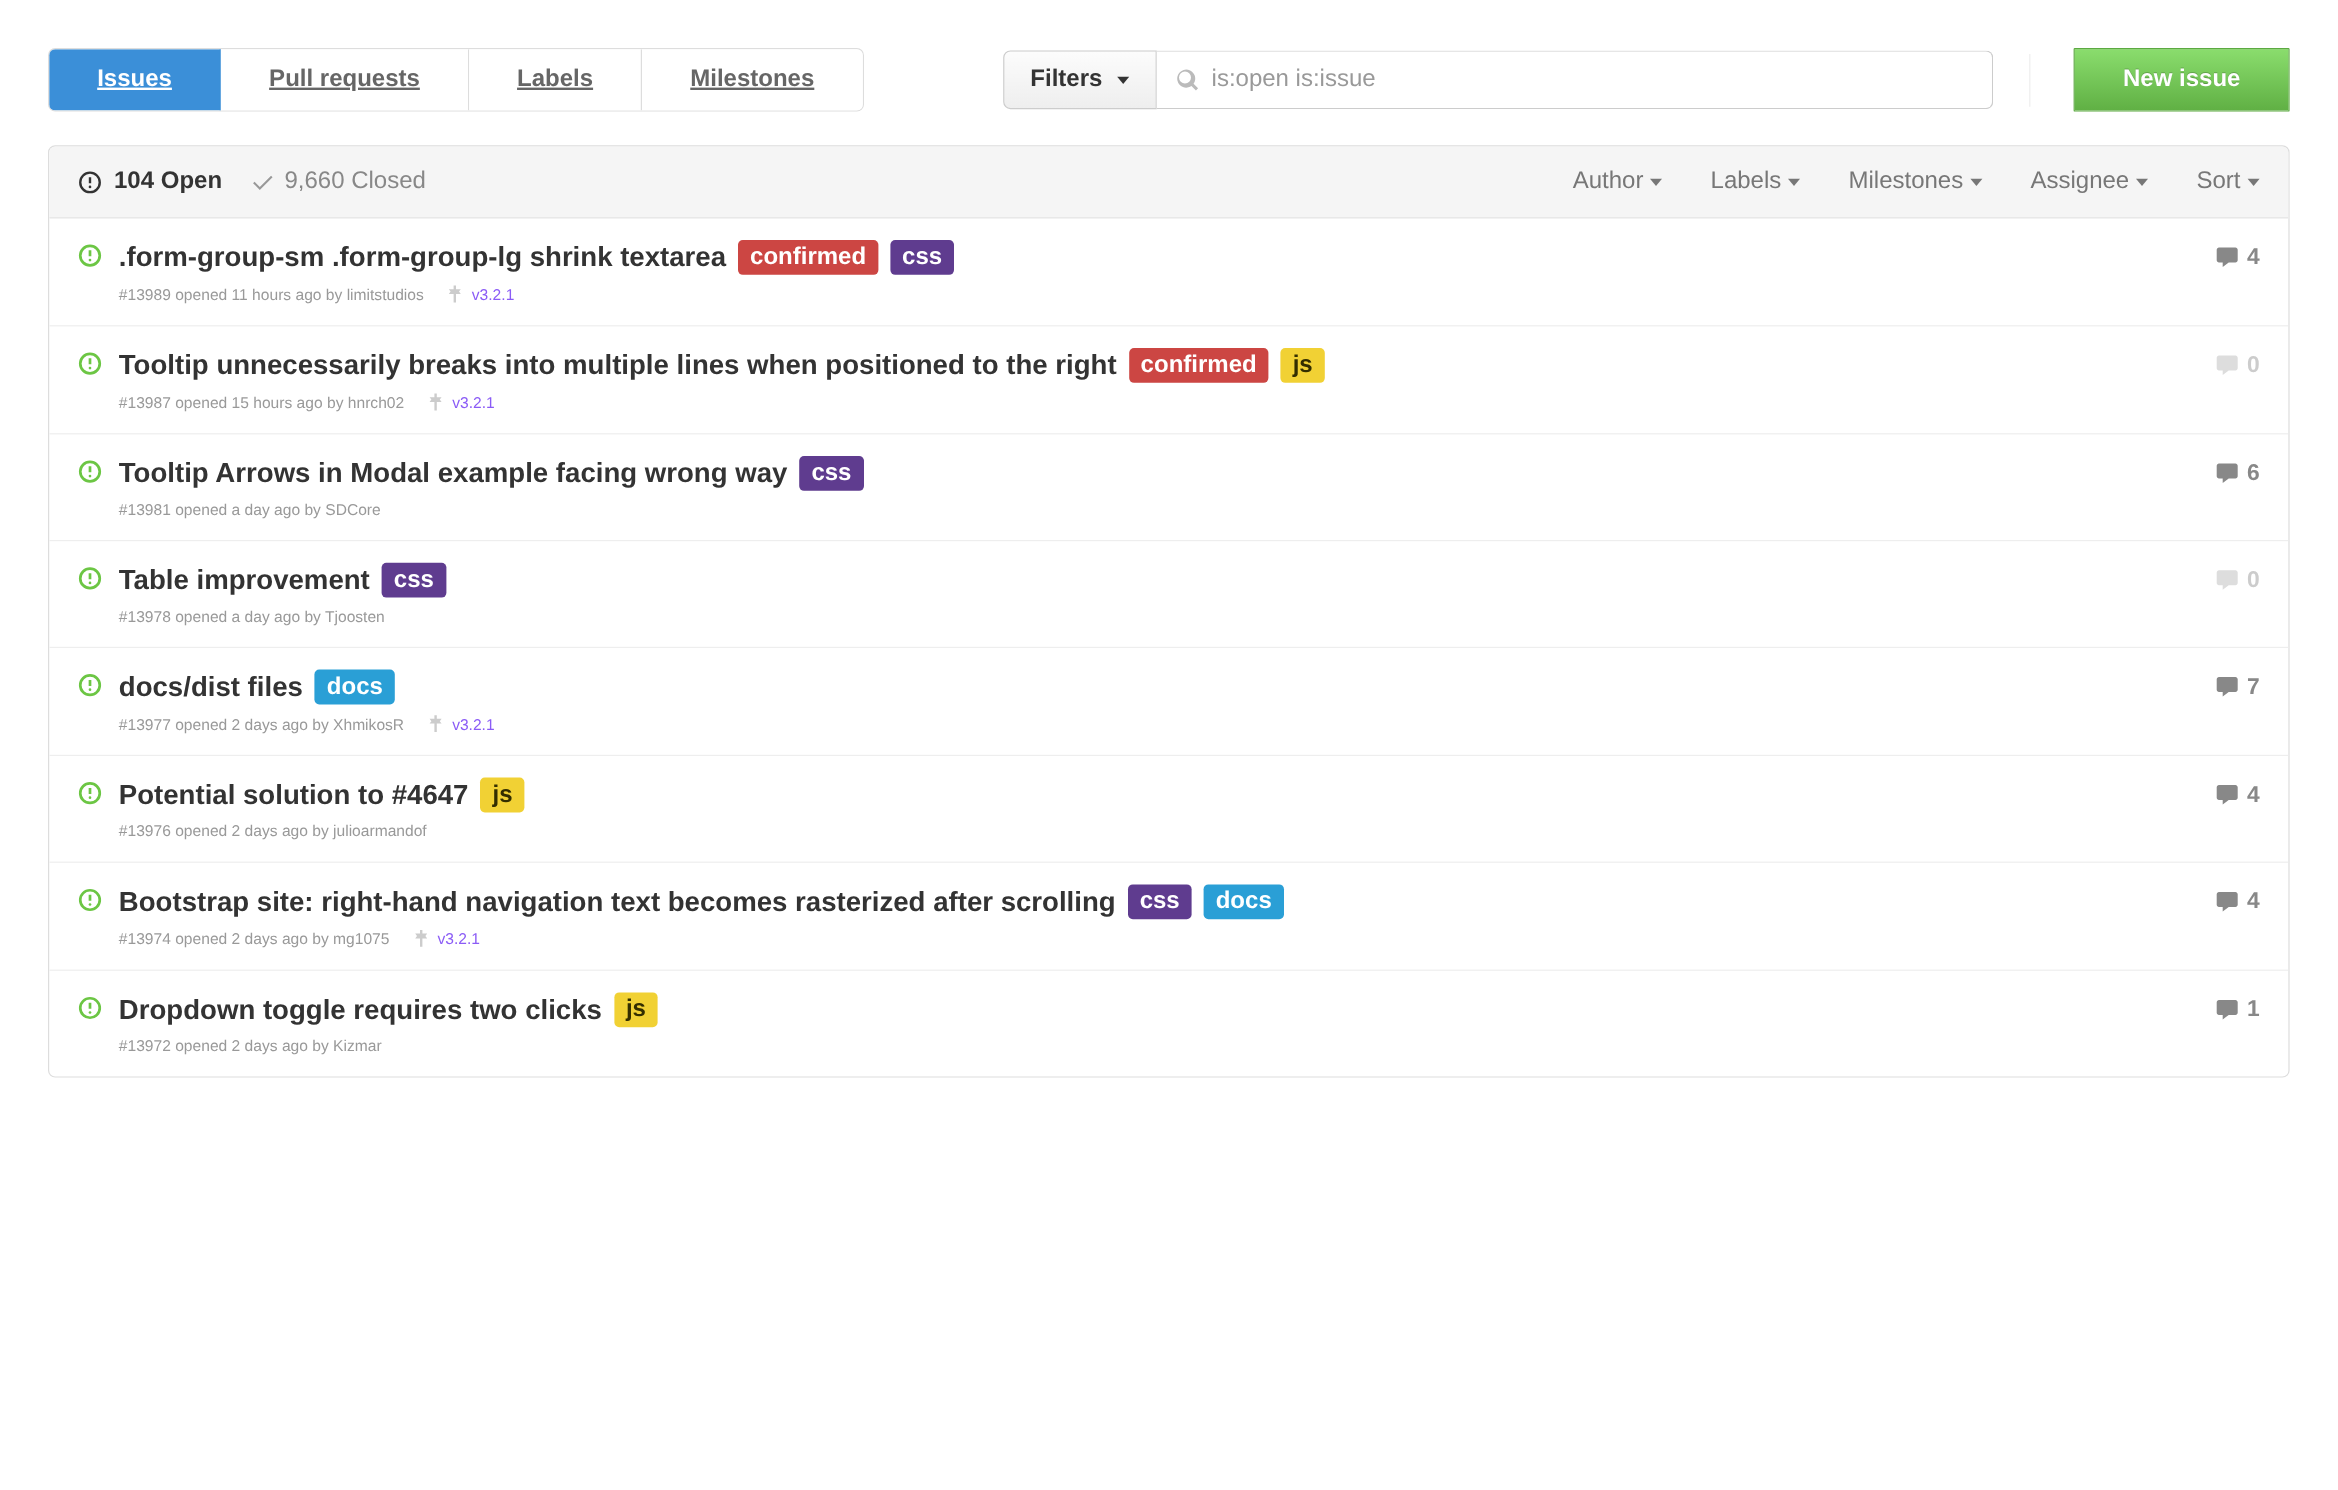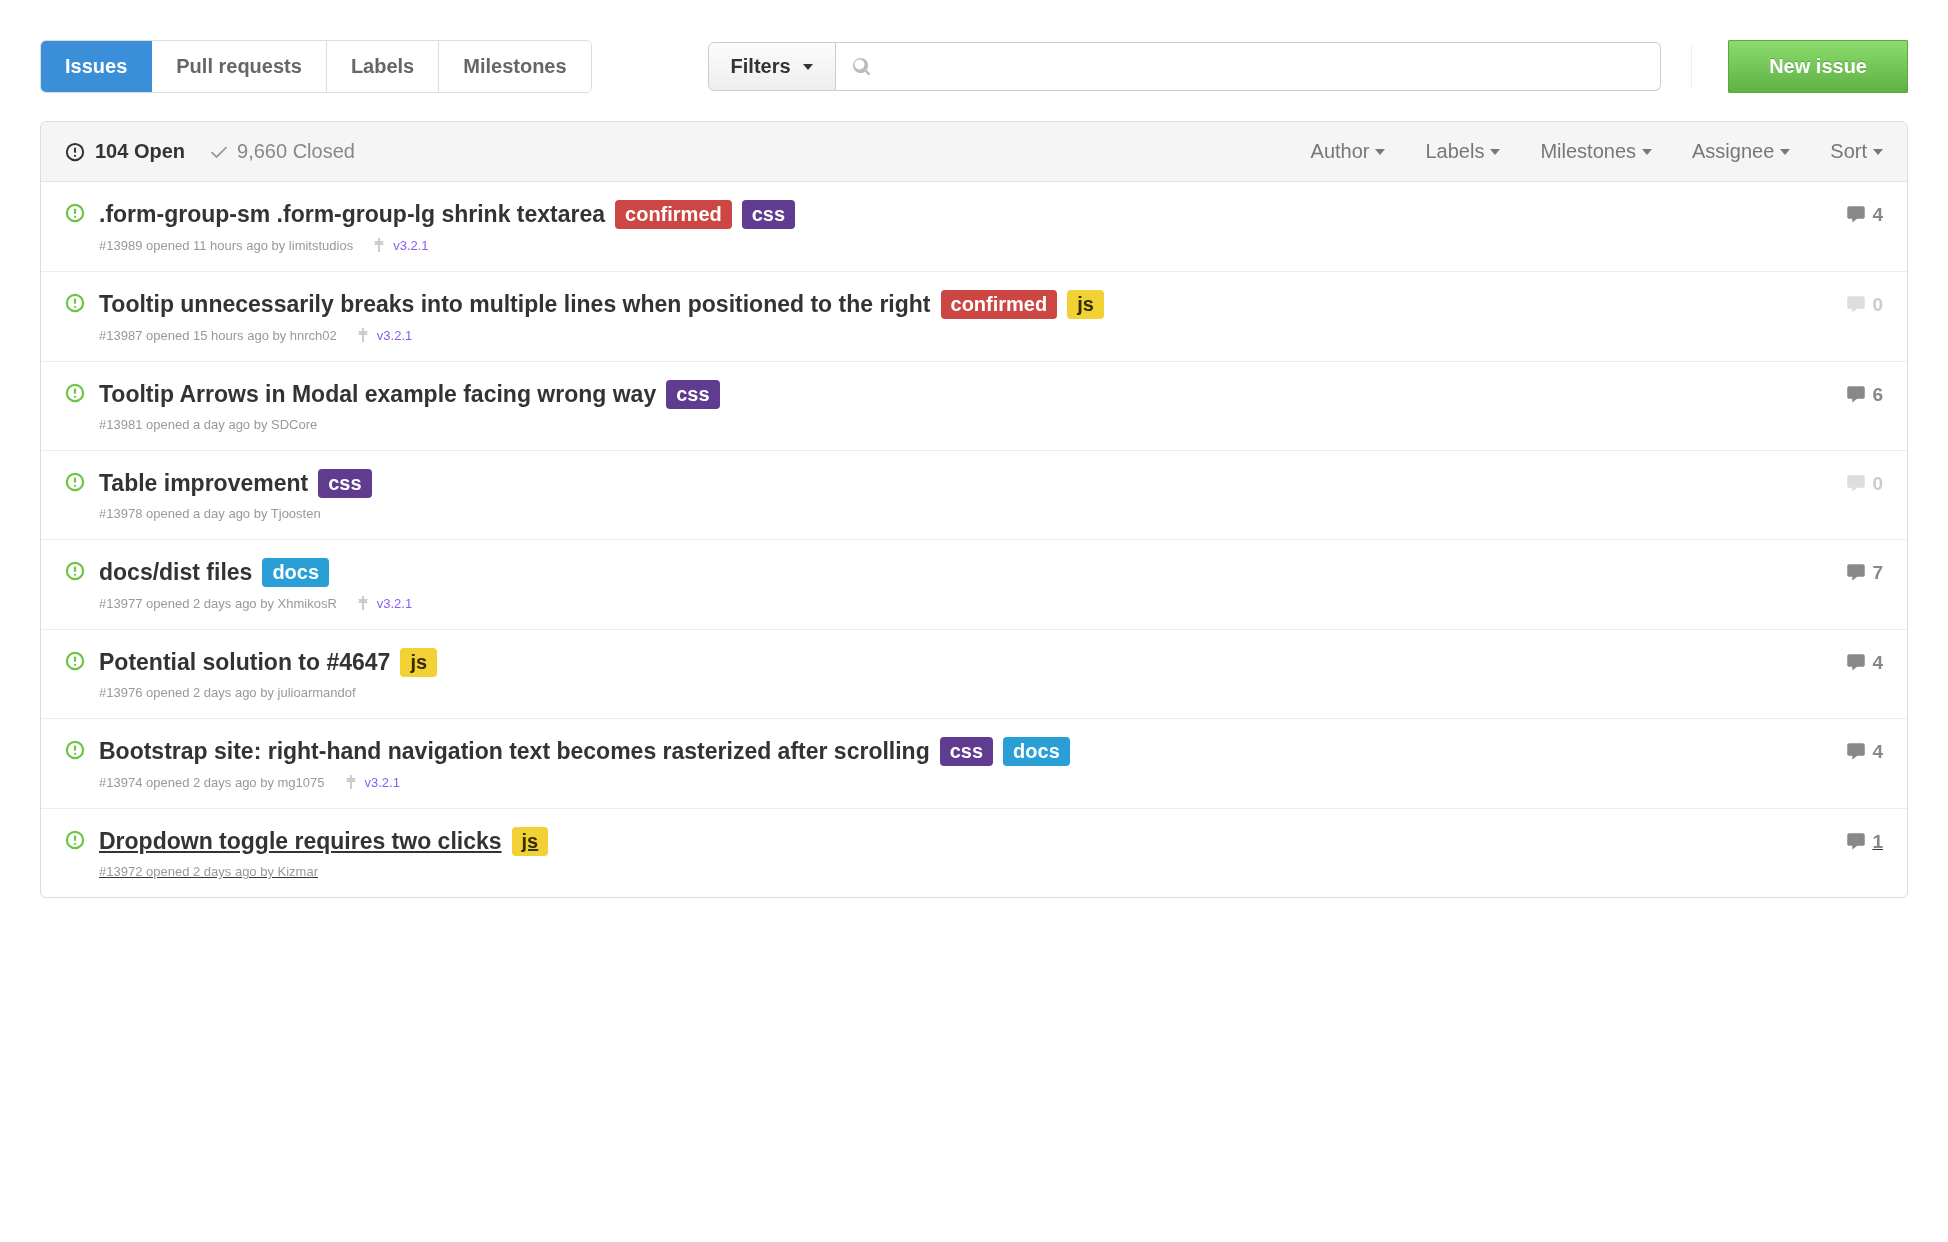--- a/index.html
+++ b/index.html
@@ -16,26 +16,27 @@
       gap: 16px;
       margin-bottom: 28px;
     }
     .nav-group {
       display: flex;
       border: 1px solid #ddd;
       border-radius: 6px;
       overflow: hidden;
     }
     .nav-item {
-      padding: 14px 24px;
+      padding: 14px 40px;
       background: #fff;
       border-right: 1px solid #ddd;
       cursor: pointer;
       font-weight: 600;
       color: #666;
+      text-decoration: underline;
     }
     .nav-item:last-child { border-right: none; }
     .nav-item.active {
       background: #3b8fd8;
       color: #fff;
       border-color: #3b8fd8;
     }
     .filters-search {
       display: flex;
       flex: 1;
@@ -132,21 +133,21 @@
       cursor: pointer;
     }
 
     .issue-row {
       display: flex;
       align-items: flex-start;
       padding: 18px 24px;
       border-bottom: 1px solid #eee;
       gap: 14px;
     }
-    .issue-row:last-child { border-bottom: none; text-decoration: underline; }
+    .issue-row:last-child { border-bottom: none; }
     .issue-status-icon { flex-shrink: 0; margin-top: 3px; }
     .issue-main { flex: 1; }
     .issue-title-line {
       display: flex;
       align-items: center;
       flex-wrap: wrap;
       gap: 10px;
     }
     .issue-title {
       font-weight: 700;
@@ -207,20 +208,21 @@
 
   <div class="filters-search">
     <button class="filters-btn">
       <span>Filters</span>
       <span class="caret"></span>
     </button>
     <div class="search-box">
       <svg width="20" height="20" viewBox="0 0 16 16" fill="#bbb">
           <path d="M11.7 10.3a6 6 0 1 0-1.4 1.4l3 3 1.4-1.4-3-3zM6 10a4 4 0 1 1 0-8 4 4 0 0 1 0 8z"></path>
         </svg>
+      <input class="search-input" value="is:open is:issue" style="">
     </div>
   </div>
 
   <div class="vdivider"></div>
 
   <button class="new-issue-btn">New issue</button>
 </div>
 
 <div class="issue-box">
 

